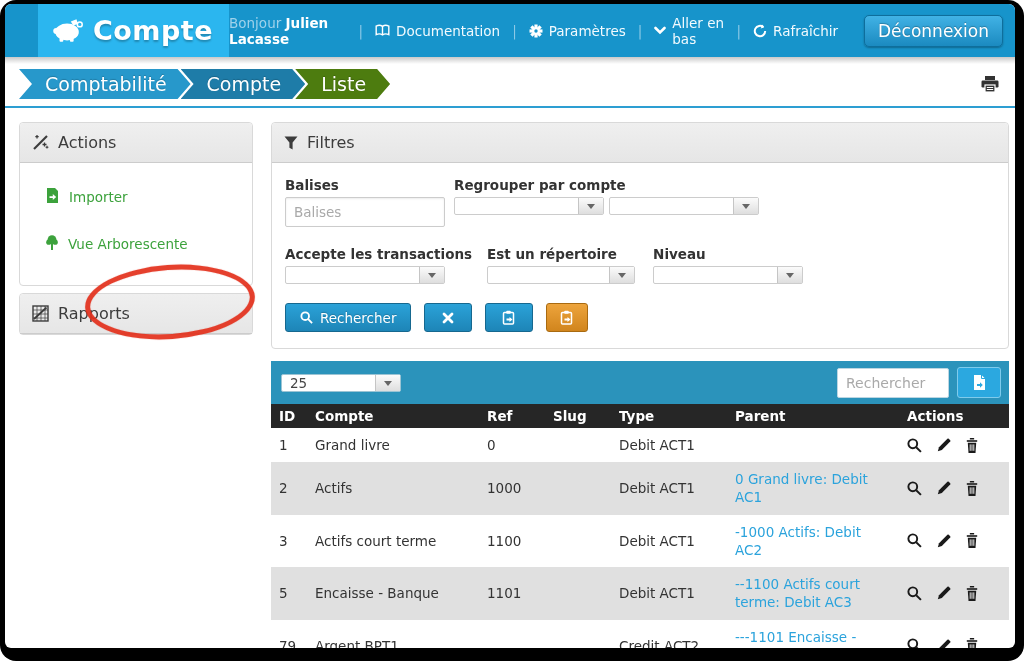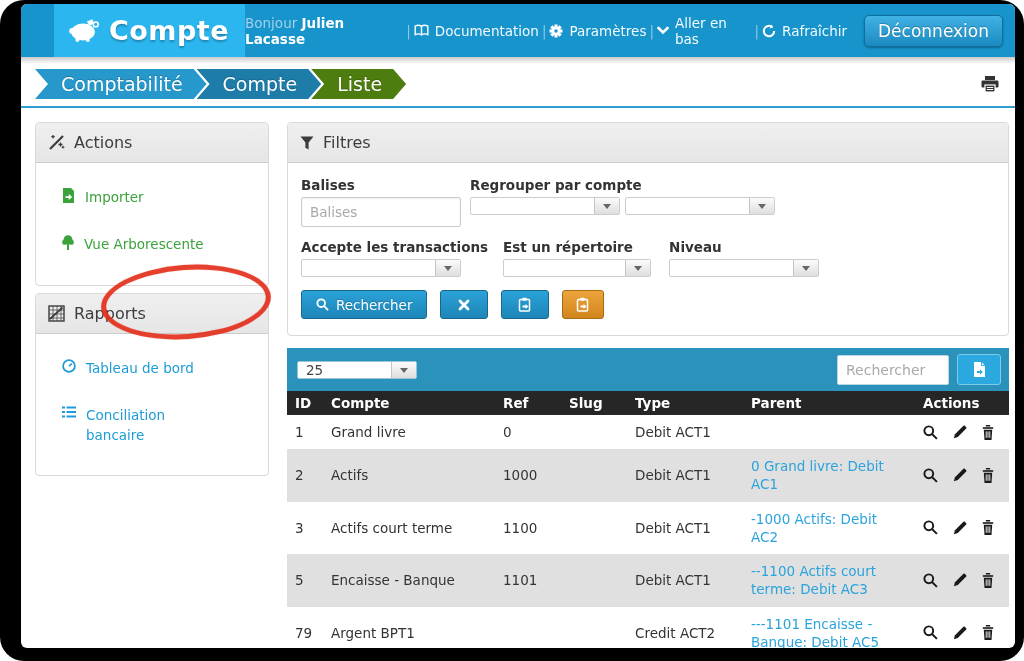--- a/index.html
+++ b/index.html
@@ -1,31 +1,31 @@
 <!DOCTYPE html>
 <html><head>
 <meta charset="utf-8">
 <style>
   * { margin:0; padding:0; box-sizing:border-box; }
   html,body { background:#fff; }
   body { font-family:"DejaVu Sans","Liberation Sans",sans-serif; width:1024px; height:661px; }
 
   .frame { position:relative; width:1024px; height:661px; background:#000;
-           border-radius:24px; padding:4px 9px 13px 21px; overflow:hidden; }
+           border-radius:16px; padding:4px 9px 13px 5px; overflow:hidden; }
   .screen { position:relative; width:100%; height:100%; background:#fff;
             border-radius:6px; overflow:hidden; }
 
   
   .app-header { height:53px; background:#1794cb; display:flex; align-items:center; }
   .logo-box { margin-left:33px; height:53px; padding:0 16px 0 14px; background:#2bb6ef;
               display:flex; align-items:center; gap:9px; cursor:pointer; }
   .logo-text { color:#fff; font-size:27px; font-weight:bold; letter-spacing:.5px;
                text-shadow:0 2px 2px rgba(0,0,0,.25); }
   .top-nav { flex:1; display:flex; align-items:center; justify-content:flex-end;
-             gap:3px; color:#eaf6fd; font-size:13.5px; padding-right:12px; }
+             gap:12px; color:#eaf6fd; font-size:13.5px; padding-right:12px; }
   .greet-prefix { color:#9fd2eb; }
   .user-name { color:#fff; font-weight:bold; }
   .navlink { display:inline-flex; align-items:center; gap:6px; color:#f2fafe;
              text-decoration:none; cursor:pointer; }
   .sep { color:#8cc9e6; }
   .logout-btn { margin-left:14px; font-family:inherit; font-size:17px; color:#fff;
                 background:linear-gradient(#41b2e5,#1b8ac0); border:1px solid #0e6e9c;
                 border-radius:5px; padding:5px 13px; cursor:pointer;
                 text-shadow:0 -1px 1px rgba(0,0,0,.25); box-shadow:0 1px 2px rgba(0,0,0,.3); }
   .header-shadow { height:7px; background:linear-gradient(#c9c9c9,rgba(255,255,255,0)); }
@@ -64,21 +64,21 @@
   .reports-panel { margin-top:7px; }
 
   
   .red-ellipse { position:absolute; left:66px; top:143px; width:170px; height:74px;
                  border:5px solid #e3301c; border-radius:50%; transform:rotate(-4deg);
                  z-index:10; pointer-events:none; opacity:.92;
                  box-shadow:0 0 1px rgba(227,48,28,.6), inset 0 0 1px rgba(227,48,28,.6); }
 
   
   .filters-body { padding:14px 14px 16px 13px; }
-  .f-row { display:flex; margin-bottom:12px; }
+  .f-row { display:flex; margin-bottom:19px; }
   .f-label { display:block; font-size:13.5px; font-weight:bold; color:#333; margin-bottom:4px; }
   .text-input { width:160px; height:30px; border:1px solid #ccc; border-radius:2px;
                 padding:0 8px; font-family:inherit; font-size:13.5px; color:#444;
                 box-shadow:inset 0 1px 2px rgba(0,0,0,.08); }
   .text-input::placeholder { color:#a9a9a9; }
   .combo { height:18px; background:#fff; border:1px solid #ccc; border-radius:2px;
            display:flex; align-items:center; cursor:pointer; }
   .combo-val { flex:1; padding:0 8px; font-size:13.5px; color:#444; white-space:nowrap; overflow:hidden; }
   .combo-caret { width:25px; align-self:stretch; border-left:1px solid #c5c5c5;
                  background:linear-gradient(#fbfbfb,#dedede); display:flex; align-items:center;
@@ -264,40 +264,20 @@
         <div class="panel-h">
           <span class="iconbtn">
             <svg width="17" height="17" viewBox="0 0 17 17" fill="none" stroke="#3c3c3c">
               <rect x="1" y="1" width="15" height="15" stroke-width="1.4"></rect>
               <path d="M5 1v15M9 1v15M13 1v15M1 5h15M1 9h15M1 13h15" stroke-width=".7"></path>
               <path d="M2 14L14.5 2.5" stroke-width="1.8"></path>
             </svg>
           </span>
           <span>Rapports</span>
         </div>
-        <div class="side-body">
-          <a class="side-link bluelink">
-            <span class="ic iconbtn">
-              <svg width="14" height="14" viewBox="0 0 14 14" fill="none" stroke="#1e9cd8">
-                <circle cx="7" cy="7" r="5.9" stroke-width="1.8"></circle>
-                <path d="M7 7.2L10 4.6" stroke-width="1.6"></path>
-              </svg>
-            </span>
-            <span>Tableau de bord</span>
-          </a>
-          <a class="side-link bluelink">
-            <span class="ic iconbtn">
-              <svg width="14" height="12" viewBox="0 0 14 12" stroke="#1e9cd8" stroke-width="1.8">
-                <path d="M0 1.5h3M0 6h3M0 10.5h3" stroke-width="2.2"></path>
-                <path d="M4.5 1.5H14M4.5 6H14M4.5 10.5H14"></path>
-              </svg>
-            </span>
-            <span>Conciliation bancaire</span>
-          </a>
-        </div>
       </section>
 
       <div class="red-ellipse"></div>
     </aside>
 
     <main class="main">
       <section class="panel">
         <div class="panel-h">
           <span class="iconbtn">
             <svg width="14" height="14" viewBox="0 0 14 14">

